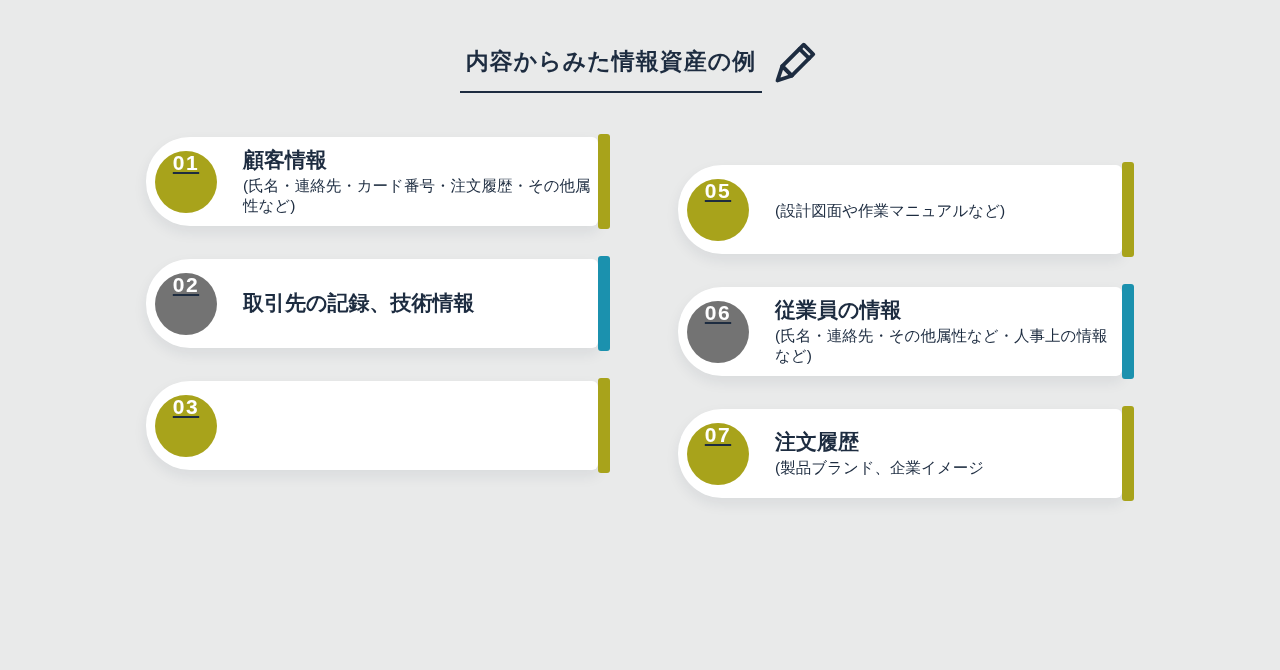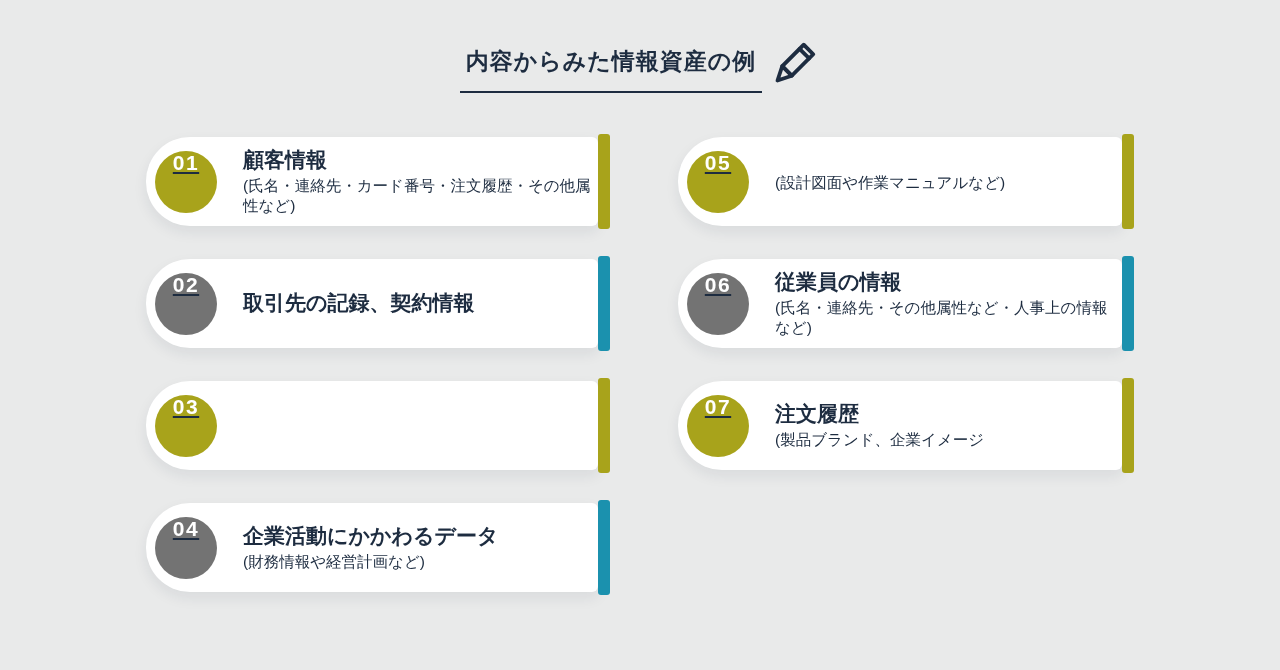--- a/index.html
+++ b/index.html
@@ -19,21 +19,21 @@
     padding:0 6px 14px 6px;
     border-bottom:2px solid #1d2c40;
     white-space:nowrap;
   }
   .pencil { margin-left:4px; margin-top:-8px; }
 
   
   .grid { display:flex; justify-content:center; gap:68px; margin-top:44px; }
   .col { display:flex; flex-direction:column; gap:33px; }
   .col-left  { width:464px; }
-  .col-right { width:456px; }
+  .col-right { width:456px;margin-top:28px; }
 
   
   .card { position:relative; height:89px; }
   .card-bg {
     position:absolute; left:0; top:0; bottom:0; right:12px;
     background:#ffffff;
     border-radius:44px 6px 6px 44px;
     box-shadow:0 6px 14px rgba(30,44,64,0.08);
   }
   .bar {
@@ -102,49 +102,36 @@
     </div>
 
     <div class="card teal">
       <div class="card-bg"></div>
       <div class="bar"></div>
       <div class="card-inner">
         <div class="badge">
           <span>02</span>
         </div>
         <div class="text">
-          <div class="item-title">取引先の記録、契約情報</div>
+          <div class="item-title">取引先の記録、技術情報</div>
 
         </div>
       </div>
     </div>
 
     <div class="card olive">
       <div class="card-bg"></div>
       <div class="bar"></div>
       <div class="card-inner">
         <div class="badge">
           <span>03</span>
         </div>
       </div>
     </div>
 
-    <div class="card teal">
-      <div class="card-bg"></div>
-      <div class="bar"></div>
-      <div class="card-inner">
-        <div class="badge">
-          <span>04</span>
-        </div>
-        <div class="text">
-          <div class="item-title">企業活動にかかわるデータ</div>
-          <div class="item-subtitle">(財務情報や経営計画など)</div>
-        </div>
-      </div>
-    </div>
 
   </div>
 
   <div class="col col-right">
 
     <div class="card olive">
       <div class="card-bg"></div>
       <div class="bar"></div>
       <div class="card-inner">
         <div class="badge">

